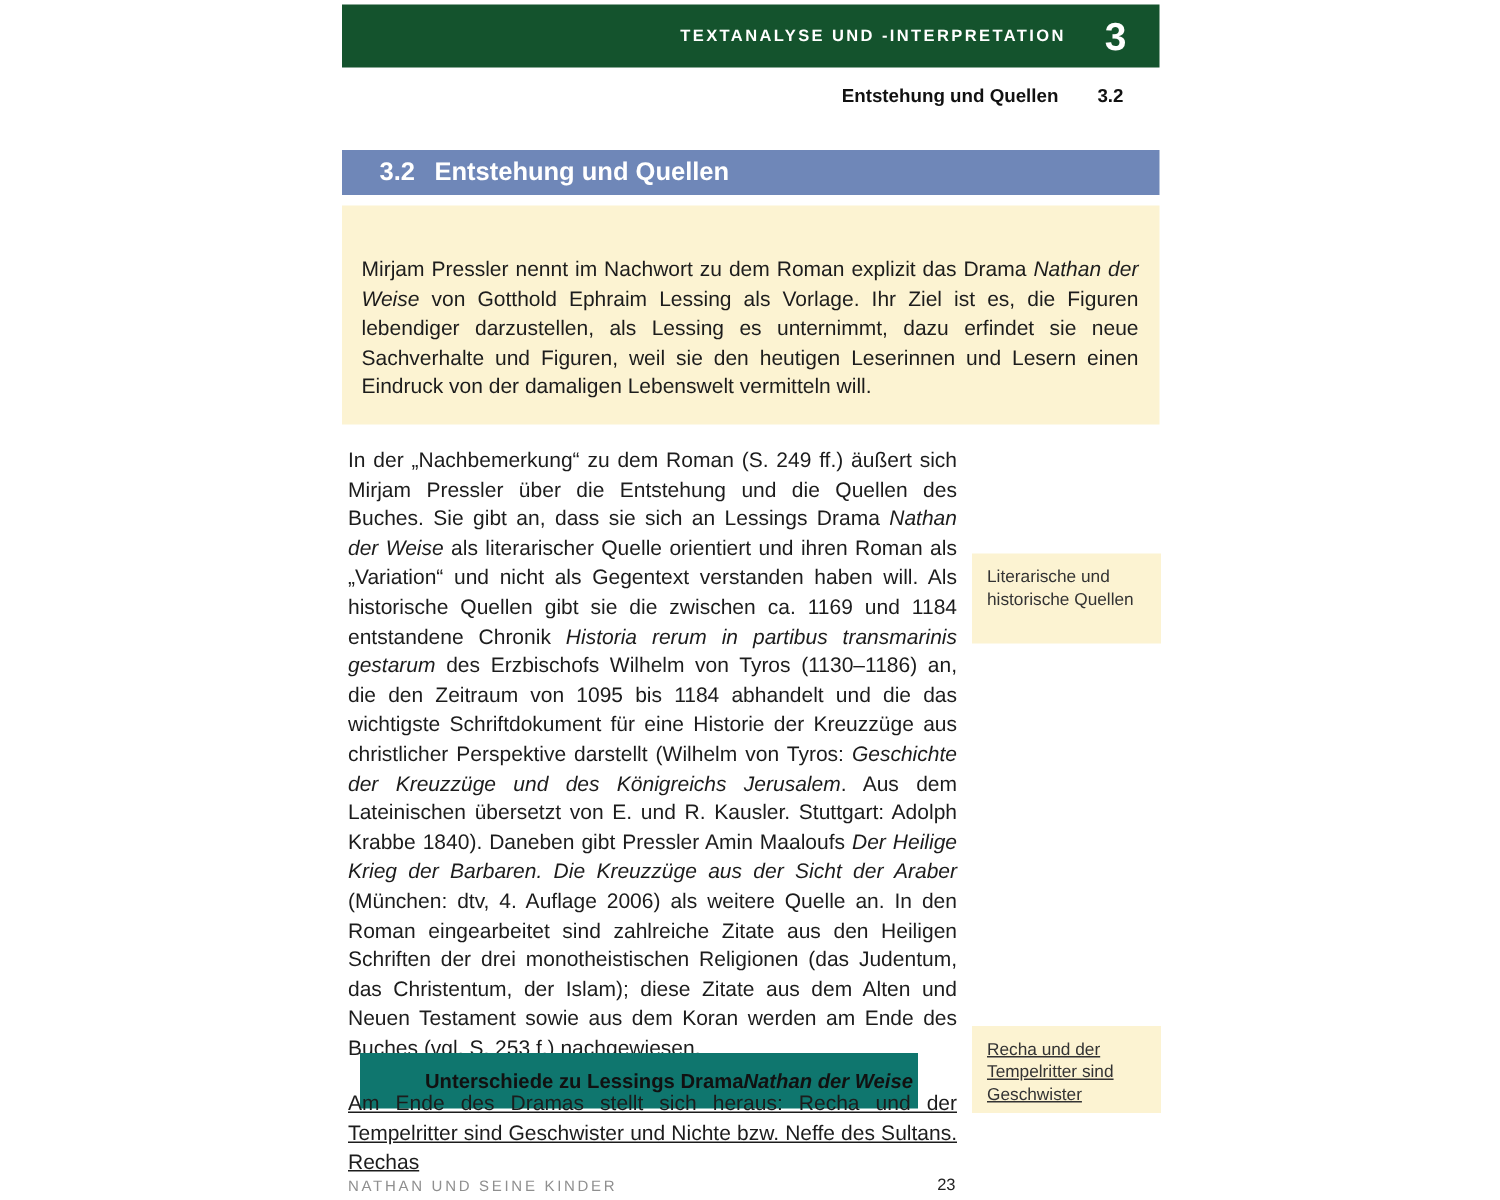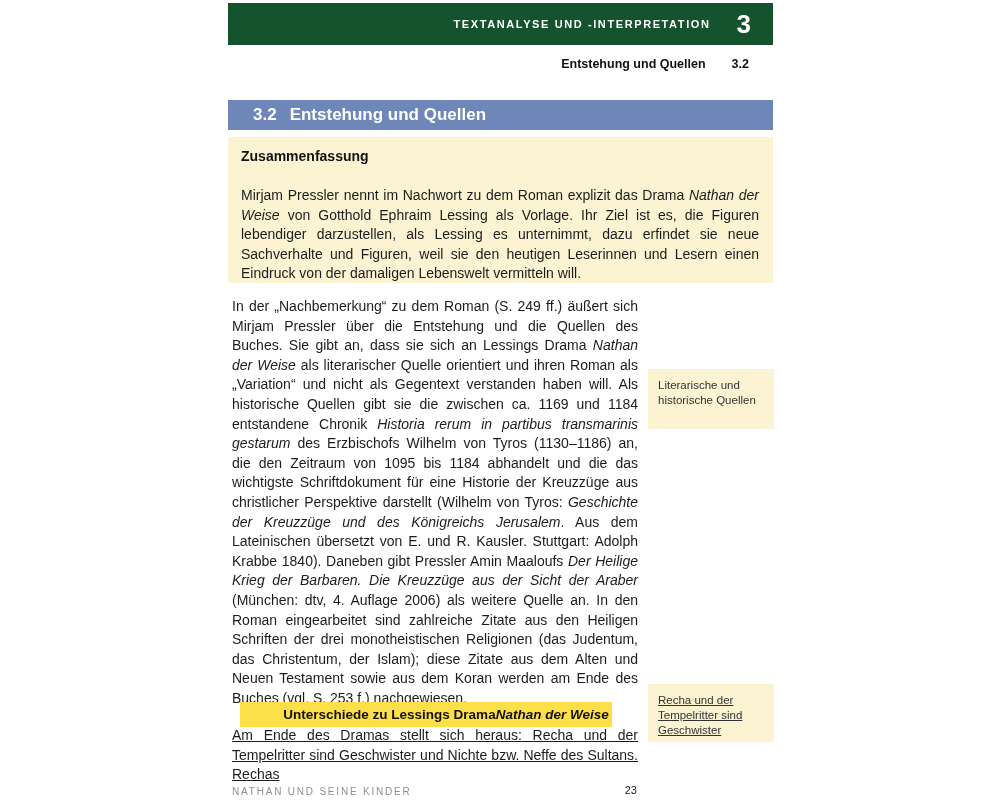--- a/index.html
+++ b/index.html
@@ -65,22 +65,22 @@
   .body-par {
     left: 232px; width: 406px;
     font-size: 14px; line-height: 19.6px;
     text-align: justify; color: #1c1c1c;
   }
   .par-1 { top: 297px; }
   .par-2 { top: 726px; text-decoration: underline; }
 
   
   .subheading-bar {
-    left: 240px; top: 702px; width: 372px; height: 25px;
-    background: #fde047;
+    left: 240px; top: 702px; width: 372px; height: 37px;
+    background: #0f766e;
     display: flex; align-items: center; justify-content: center;
     font-size: 13.5px; font-weight: bold; color: #111; padding-left: 40px;
   }
 
   
   .margin-note {
     left: 648px; width: 126px;
     background: #fcf3d2;
     padding: 9px 10px 9px 10px;
     font-size: 11.5px; line-height: 15px; color: #333;
@@ -112,21 +112,20 @@
   <span class="crumb-label">Entstehung und Quellen</span>
   <span class="crumb-number">3.2</span>
 </div>
 
 <div class="abs section-bar">
   <span class="section-number">3.2</span>
   <span class="section-title">Entstehung und Quellen</span>
 </div>
 
 <div class="abs summary-box">
-  <div class="summary-title">Zusammenfassung</div>
   <div class="summary-body"><span>Mirjam Pressler nennt im Nachwort zu dem Roman explizit das Drama </span><em>Nathan der Weise</em><span> von Gotthold Ephraim Lessing als Vorlage. Ihr Ziel ist es, die Figuren lebendiger darzustellen, als Lessing es unternimmt, dazu erfindet sie neue Sachverhalte und Figuren, weil sie den heutigen Leserinnen und Lesern einen Eindruck von der damaligen Lebenswelt vermitteln will.</span></div>
 </div>
 
 <div class="abs body-par par-1"><span>In der „Nachbemerkung“ zu dem Roman (S. 249 ff.) äußert sich Mirjam Pressler über die Entstehung und die Quellen des Buches. Sie gibt an, dass sie sich an Lessings Drama </span><em>Nathan der Weise</em><span> als literarischer Quelle orientiert und ihren Roman als „Variation“ und nicht als Gegentext verstanden haben will. Als historische Quellen gibt sie die zwischen ca. 1169 und 1184 entstandene Chronik </span><em>Historia rerum in partibus transmarinis gestarum</em><span> des Erzbischofs Wilhelm von Tyros (1130–1186) an, die den Zeitraum von 1095 bis 1184 abhandelt und die das wichtigste Schriftdokument für eine Historie der Kreuzzüge aus christlicher Perspektive darstellt (Wilhelm von Tyros: </span><em>Geschichte der Kreuzzüge und des Königreichs Jerusalem</em><span>. Aus dem Lateinischen übersetzt von E. und R. Kausler. Stuttgart: Adolph Krabbe 1840). Daneben gibt Pressler Amin Maaloufs </span><em>Der Heilige Krieg der Barbaren. Die Kreuzzüge aus der Sicht der Araber</em><span> (München: dtv, 4. Auflage 2006) als weitere Quelle an. In den Roman eingearbeitet sind zahlreiche Zitate aus den Heiligen Schriften der drei monotheistischen Religionen (das Judentum, das Christentum, der Islam); diese Zitate aus dem Alten und Neuen Testament sowie aus dem Koran werden am Ende des Buches (vgl. S. 253 f.) nachgewiesen.</span></div>
 
 <div class="abs margin-note note-1">Literarische und historische Quellen</div>
 
 <div class="abs subheading-bar">
     <span>Unterschiede zu Lessings Drama </span>
     <em>Nathan der Weise</em>

